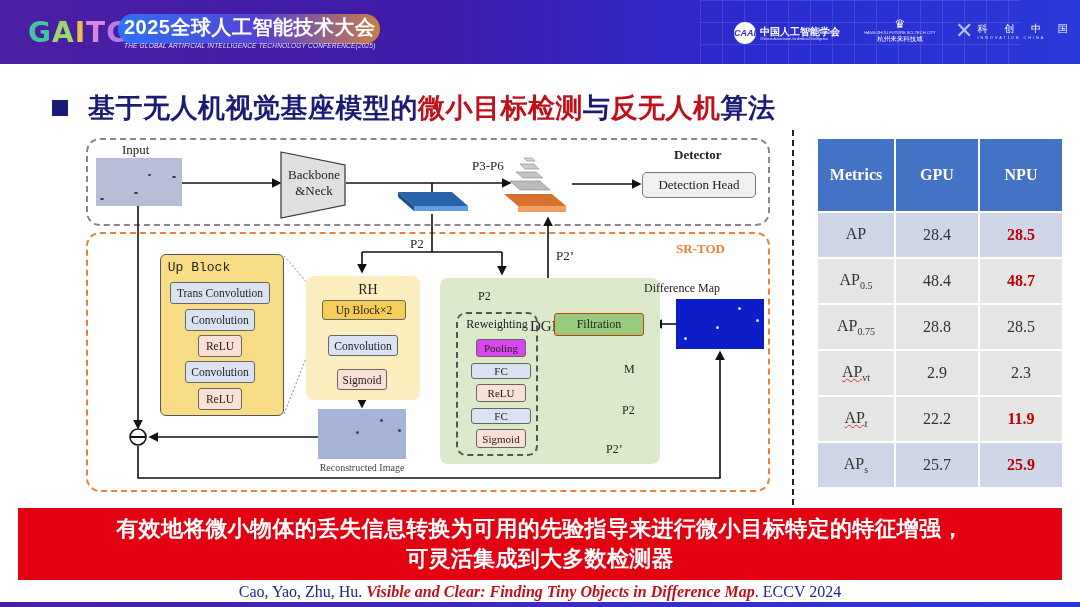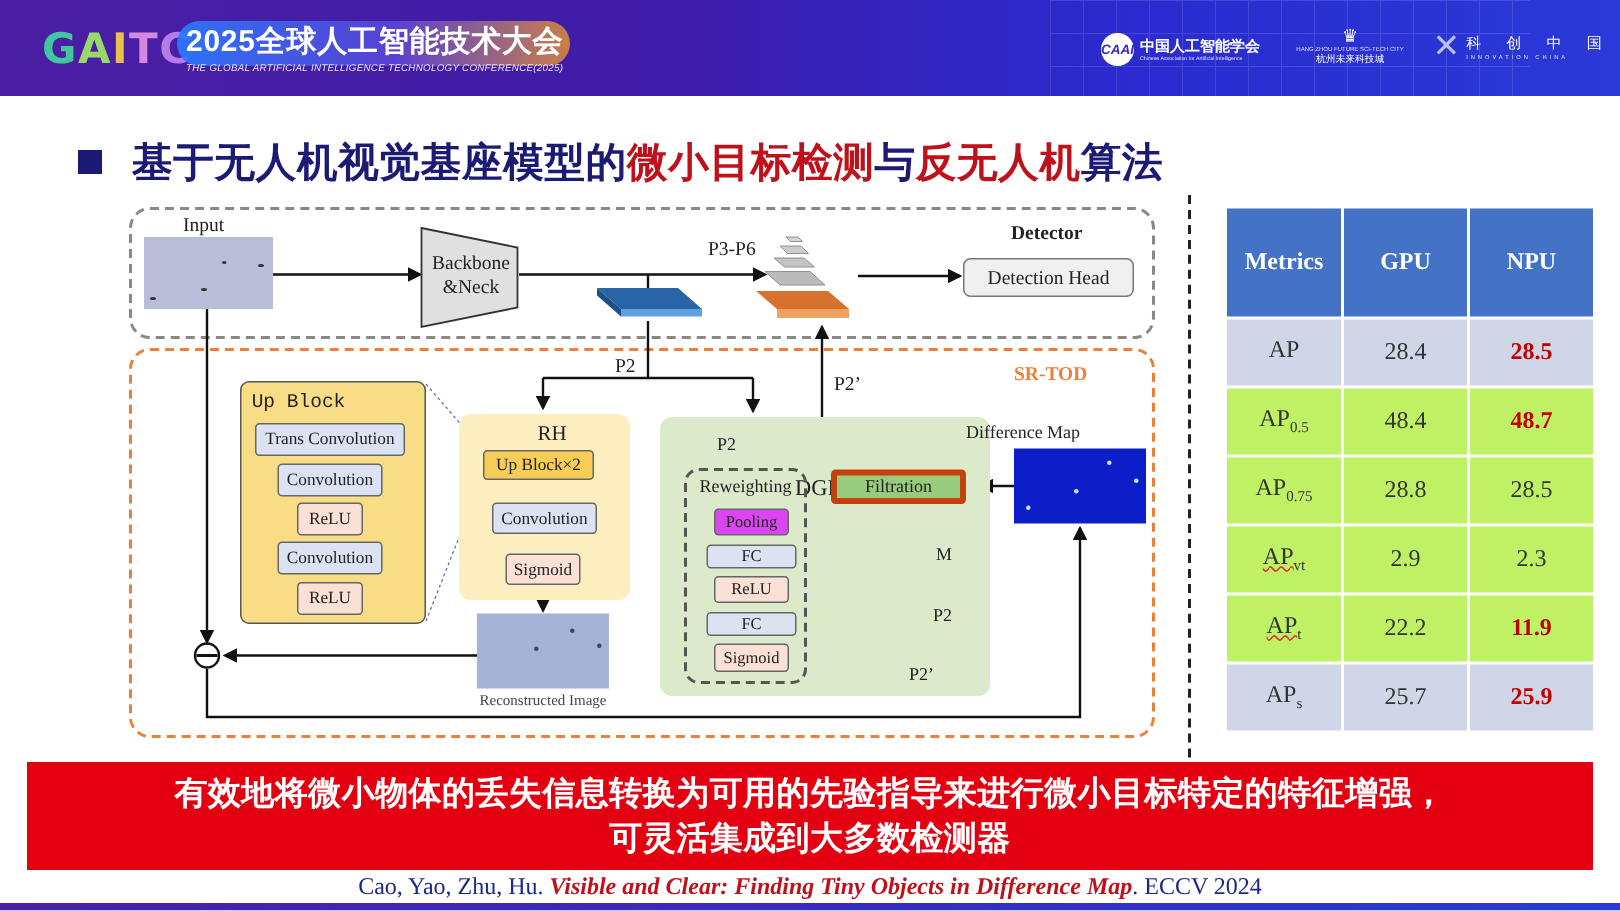--- a/index.html
+++ b/index.html
@@ -55,31 +55,31 @@
   .sr-group { position: absolute; left: 86px; top: 232px; width: 684px; height: 260px; border: 2px dashed #e8823a; border-radius: 14px; }
   .input-img { position: absolute; left: 96px; top: 158px; width: 86px; height: 48px; background: #b8bdd8; }
   .det-head { position: absolute; left: 642px; top: 172px; width: 114px; height: 26px; background: #f0f0f0; border: 1px solid #777; border-radius: 5px; font-size: 13px; }
   .upblock { position: absolute; left: 160px; top: 254px; width: 124px; height: 162px; background: #f9dc86; border: 1px solid #555; border-radius: 6px; }
   .rh { position: absolute; left: 306px; top: 276px; width: 114px; height: 124px; background: #fdeec0; border-radius: 8px; }
   .dgfe { position: absolute; left: 440px; top: 278px; width: 220px; height: 186px; background: #dceacb; border-radius: 8px; }
   .rew { position: absolute; left: 456px; top: 312px; width: 82px; height: 144px; border: 2px dashed #555; border-radius: 10px; }
   .blue-box { background: #dbe3f3; border: 1px solid #666; }
   .pink-box { background: #fbe0d6; border: 1px solid #666; }
   .yel-box { background: #f7cd58; border: 1px solid #666; }
-  .green-box { background: #98cb7e; border: 4px solid #c2410c; }
+  .green-box { background: #98cb7e; border: 1px solid #c2410c; }
   .recon-img { position: absolute; left: 318px; top: 409px; width: 88px; height: 50px; background: #a4b3d6; }
   .diff-map { position: absolute; left: 676px; top: 299px; width: 88px; height: 50px; background: #0c1ec8; }
   .dot { position: absolute; width: 3px; height: 3px; border-radius: 50%; background: #cfe0ff; }
 
   
   .tbl { position: absolute; left: 816px; top: 137px; border-collapse: separate; border-spacing: 2px; font-family: "Liberation Serif", "DejaVu Serif", serif; }
   .tbl th { background: #4472c4; color: #fff; font-size: 16px; font-weight: bold; height: 72px; }
   .tbl td { font-size: 16px; color: #333; text-align: center; height: 44px; }
   .tbl tr.dark td { background: #cfd6e8; }
-  .tbl tr.light td { background: #bef264; }
+  .tbl tr.light td { background: #e5e5e5; }
   .tbl .c1 { width: 76px; } .tbl .c2 { width: 82px; } .tbl .c3 { width: 82px; }
   .tbl .best { color: #c00000; font-weight: bold; }
   .tbl sub { font-size: 10px; }
   .tbl .squig { text-decoration: underline wavy #d33; text-decoration-thickness: 1px; }
 
   
   .red-banner { position: absolute; left: 18px; top: 508px; width: 1044px; height: 72px; background: #e30011;
     color: #fff; font-weight: bold; font-size: 22px; text-align: center; line-height: 30px; padding-top: 6px; letter-spacing: .3px; }
   .citation { position: absolute; left: 0; top: 583px; width: 1080px; text-align: center; font-family: "Liberation Serif", "DejaVu Serif", serif;
     font-size: 16px; color: #1b2a8a; }
@@ -242,21 +242,21 @@
     <div class="upblock"></div>
     <div class="lbl" style="left:143px;top:260px;width:112px;text-align:center;font-size:13px;font-family:Liberation Mono, monospace;">Up Block</div>
     <div class="box blue-box" style="left:170px;top:282px;width:100px;height:22px;font-size:11.5px;">Trans Convolution</div>
     <div class="box blue-box" style="left:185px;top:309px;width:70px;height:22px;font-size:11.5px;">Convolution</div>
     <div class="box pink-box" style="left:198px;top:335px;width:44px;height:22px;font-size:11.5px;">ReLU</div>
     <div class="box blue-box" style="left:185px;top:361px;width:70px;height:22px;font-size:11.5px;">Convolution</div>
     <div class="box pink-box" style="left:198px;top:388px;width:44px;height:22px;font-size:11.5px;">ReLU</div>
 
     <div class="rh"></div>
     <div class="lbl" style="left:306px;top:282px;width:124px;text-align:center;font-size:14px;">RH</div>
-    <div class="box yel-box" style="left:322px;top:300px;width:74px;height:20px;font-size:11.5px;">Up Block×2</div>
+    <div class="box yel-box" style="left:322px;top:300px;width:84px;height:20px;font-size:11.5px;">Up Block×2</div>
     <div class="box blue-box" style="left:328px;top:335px;width:70px;height:21px;font-size:11.5px;">Convolution</div>
     <div class="box pink-box" style="left:337px;top:369px;width:50px;height:21px;font-size:11.5px;">Sigmoid</div>
 
     <div class="recon-img">
       <div class="dot" style="left:38px;top:22px;background:#445;"></div>
       <div class="dot" style="left:62px;top:10px;background:#445;"></div>
       <div class="dot" style="left:80px;top:20px;background:#445;"></div>
     </div>
     <div class="lbl" style="left:310px;top:462px;width:104px;text-align:center;font-size:10px;color:#444;">Reconstructed Image</div>
 

